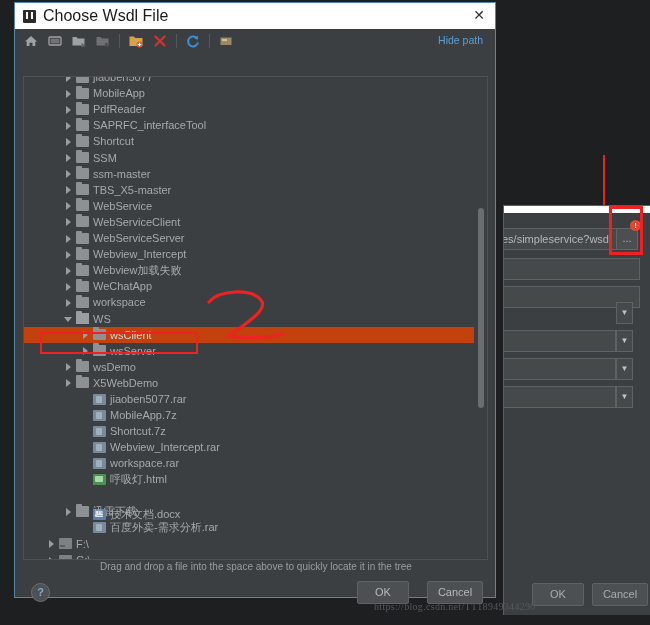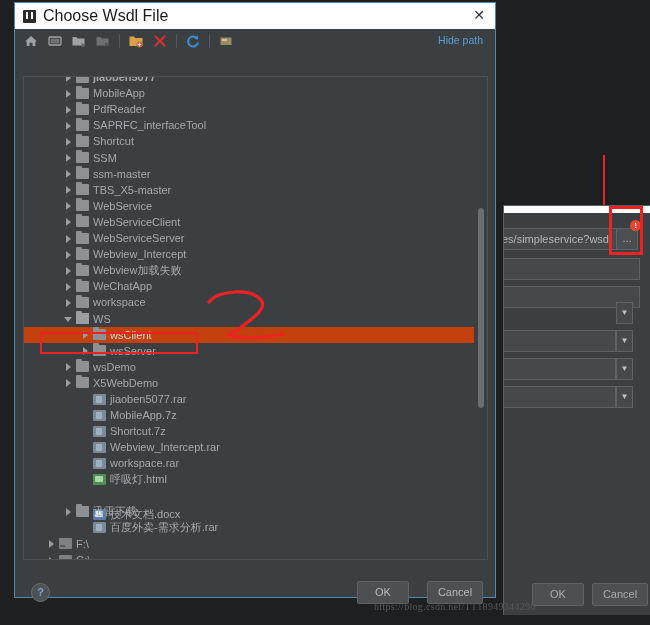--- a/index.html
+++ b/index.html
@@ -331,21 +331,21 @@
           <rect x="2.5" y="4.5" width="11" height="7.5" fill="#9a8a63"></rect>
           <rect x="4" y="6" width="5" height="2" fill="#cfc49f"></rect>
         </svg>
       </span>
       <span class="hide-path">Hide path</span>
     </div>
 
 
     <div class="treewrap">
       <div class="tree" id="tree">
-          <div class="row" style="top: -8px; padding-left: 40px; font-weight: bold;">
+          <div class="row" style="top: -8px; padding-left: 40px;">
             <span class="arrow closed"></span>
             <span class="ficon folder"></span>
             <span class="label">jiaoben5077</span>
           </div>
           <div class="row" style="top: 8.1px; padding-left: 40px;">
             <span class="arrow closed"></span>
             <span class="ficon folder"></span>
             <span class="label">MobileApp</span>
           </div>
           <div class="row" style="top: 24.2px; padding-left: 40px;">
@@ -492,20 +492,21 @@
             <span class="arrow closed"></span>
             <span class="ficon drive"></span>
             <span class="label">G:\</span>
           </div>
         </div>
       <div class="vscroll">
         <div class="vthumb"></div>
       </div>
     </div>
 
+    <div class="hint">Drag and drop a file into the space above to quickly locate it in the tree</div>
 
     <div class="footer">
       <div class="help-btn">?</div>
       <div class="dlg-btn btn-ok">
         <span>OK</span>
       </div>
       <div class="dlg-btn btn-cancel">
         <span>Cancel</span>
       </div>
     </div>

